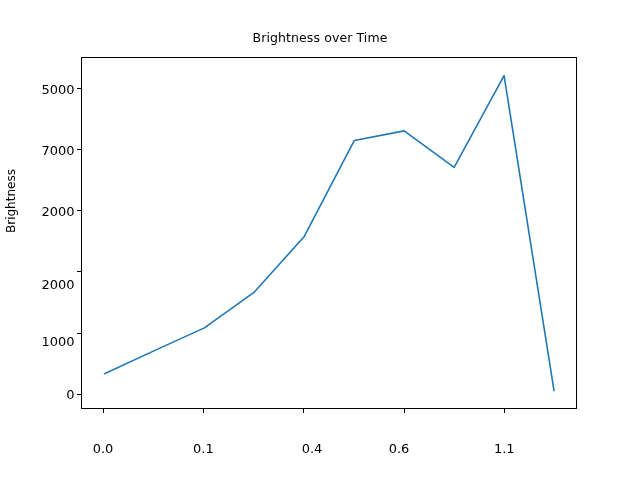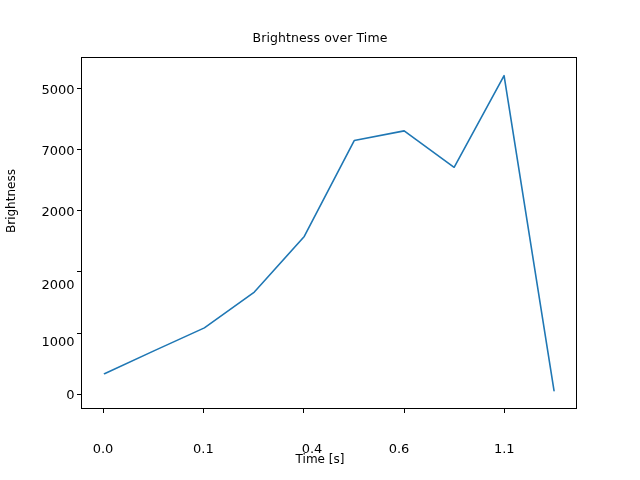--- a/index.html
+++ b/index.html
@@ -130,16 +130,15 @@
       <div class="tick-mark ytick-mark" style="left: 77px; top: 210.416px;"></div>
       <div class="tick-mark ytick-mark" style="left: 77px; top: 149.358px;"></div>
       <div class="tick-mark ytick-mark" style="left: 77px; top: 88.3002px;"></div>
       <div class="tick-mark xtick-mark" style="left: 102.618px; top: 409px;"></div>
       <div class="tick-mark xtick-mark" style="left: 202.921px; top: 409px;"></div>
       <div class="tick-mark xtick-mark" style="left: 303.224px; top: 409px;"></div>
       <div class="tick-mark xtick-mark" style="left: 403.527px; top: 409px;"></div>
       <div class="tick-mark xtick-mark" style="left: 503.83px; top: 409px;"></div>
     </div>
 
-  <div id="xlabel">Time [s]</div>
   <div id="ylabel">Brightness</div>
 
 </div>
 
 </body></html>

